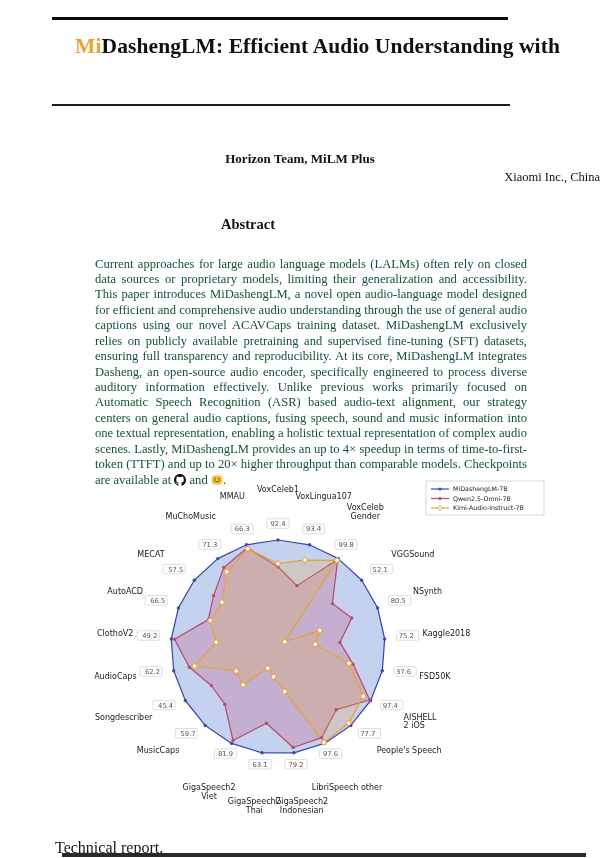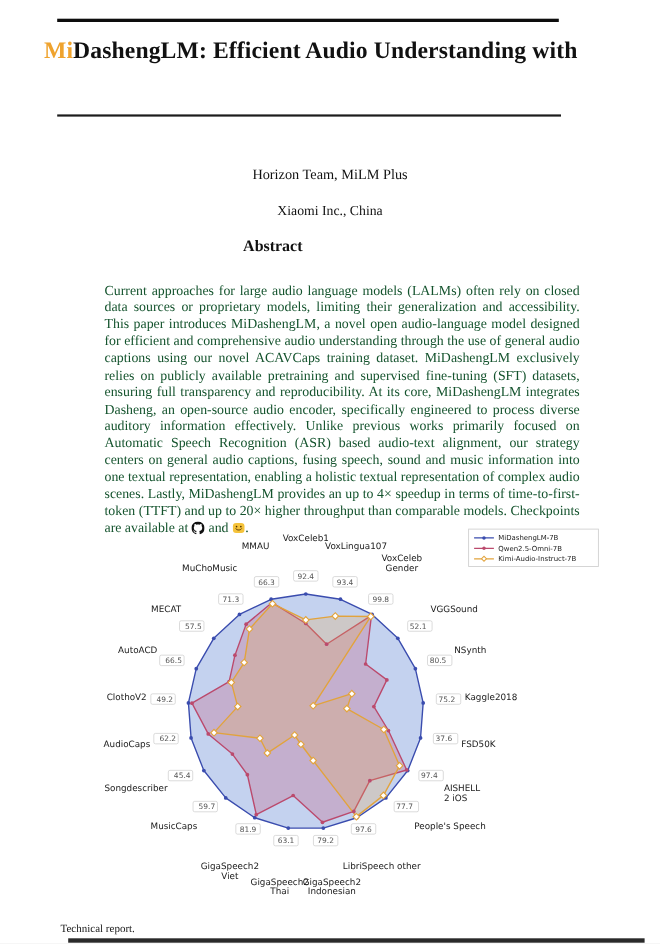--- a/index.html
+++ b/index.html
@@ -4,36 +4,36 @@
 <style>
   html,body{margin:0;padding:0;background:#e8e8e8;}
   .page{
     position:relative;width:600px;height:858px;margin:0 auto;background:#ffffff;
     font-family:"Liberation Serif", serif;color:#111;overflow:hidden;
   }
   .rule{position:absolute;background:#0d0d0d;}
   .rule-top{left:52px;top:17px;width:456px;height:3px;}
   .rule-mid{left:52px;top:104px;width:458px;height:2px;background:#1c1c1c;}
   .title{
-    position:absolute;top:31px;left:40px;width:520px;text-align:left;
+    position:absolute;top:31px;left:40px;width:520px;text-align:right;
     font-size:21.5px;font-weight:bold;line-height:1.42;letter-spacing:.1px;
   }
   .title .hl{font-weight:bold;}
   .authors{position:absolute;top:151px;left:0;width:600px;text-align:center;
-    font-size:13px;font-weight:normal;}
-  .affil{position:absolute;top:184px;left:0;width:600px;text-align:center;font-size:12.5px;}
+    font-size:13px;font-weight:bold;}
+  .affil{position:absolute;top:170px;left:0;width:600px;text-align:right;font-size:12.5px;}
   .abs-head{position:absolute;top:216px;left:0;width:496px;text-align:center;
     font-size:14.5px;font-weight:bold;}
   .abs-body{
     position:absolute;top:244px;left:95px;width:432px;
     font-size:12.6px;line-height:1.225;text-align:justify;color:#14532d;
   }
   .inline-icon{display:inline-block;vertical-align:-2px;}
   .figure{position:absolute;left:48px;top:475px;width:510px;height:362px;}
-  .footer{position:absolute;left:55px;top:839px;font-size:10px;color:#1a1a1a;}
+  .footer{position:absolute;left:55px;top:839px;font-size:16px;color:#1a1a1a;}
   .bottom-bar{position:absolute;left:62px;top:853px;width:524px;height:4px;background:#2a2a2a;}
   svg text{font-family:"DejaVu Sans", sans-serif;}
 </style>
 </head>
 <body>
 
 <div class="page">
 
   <div class="rule rule-top"></div>
 

